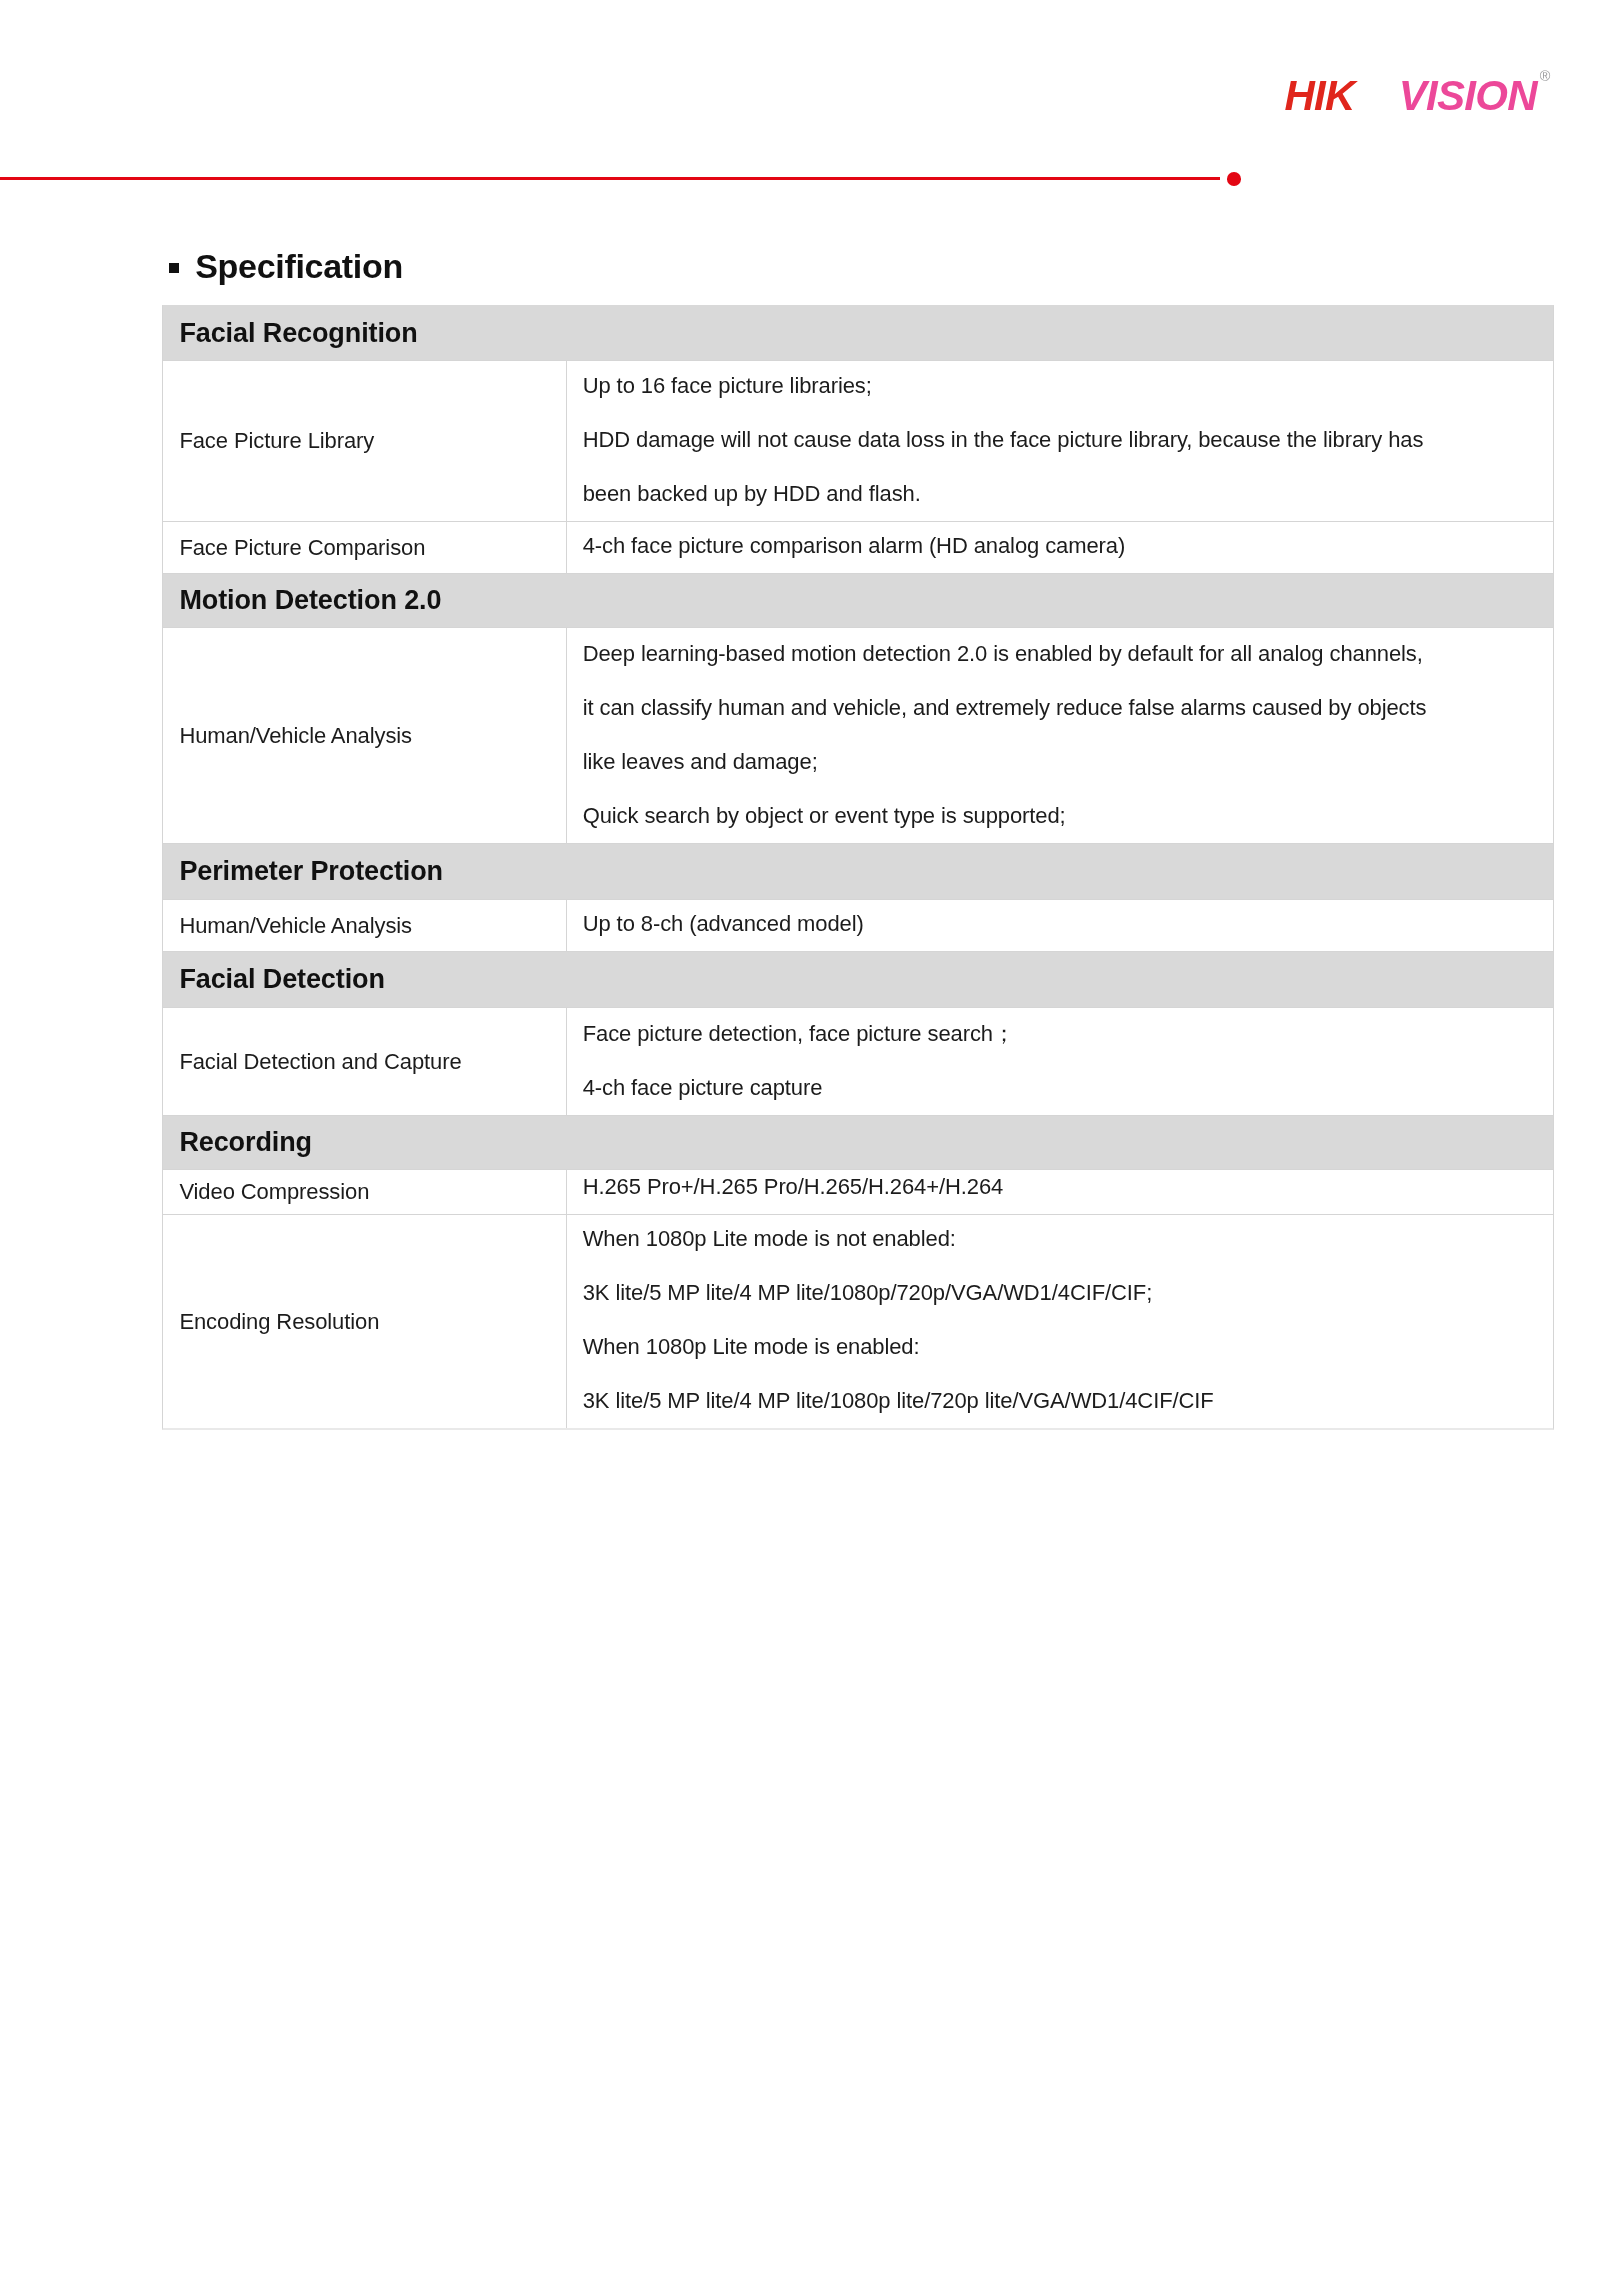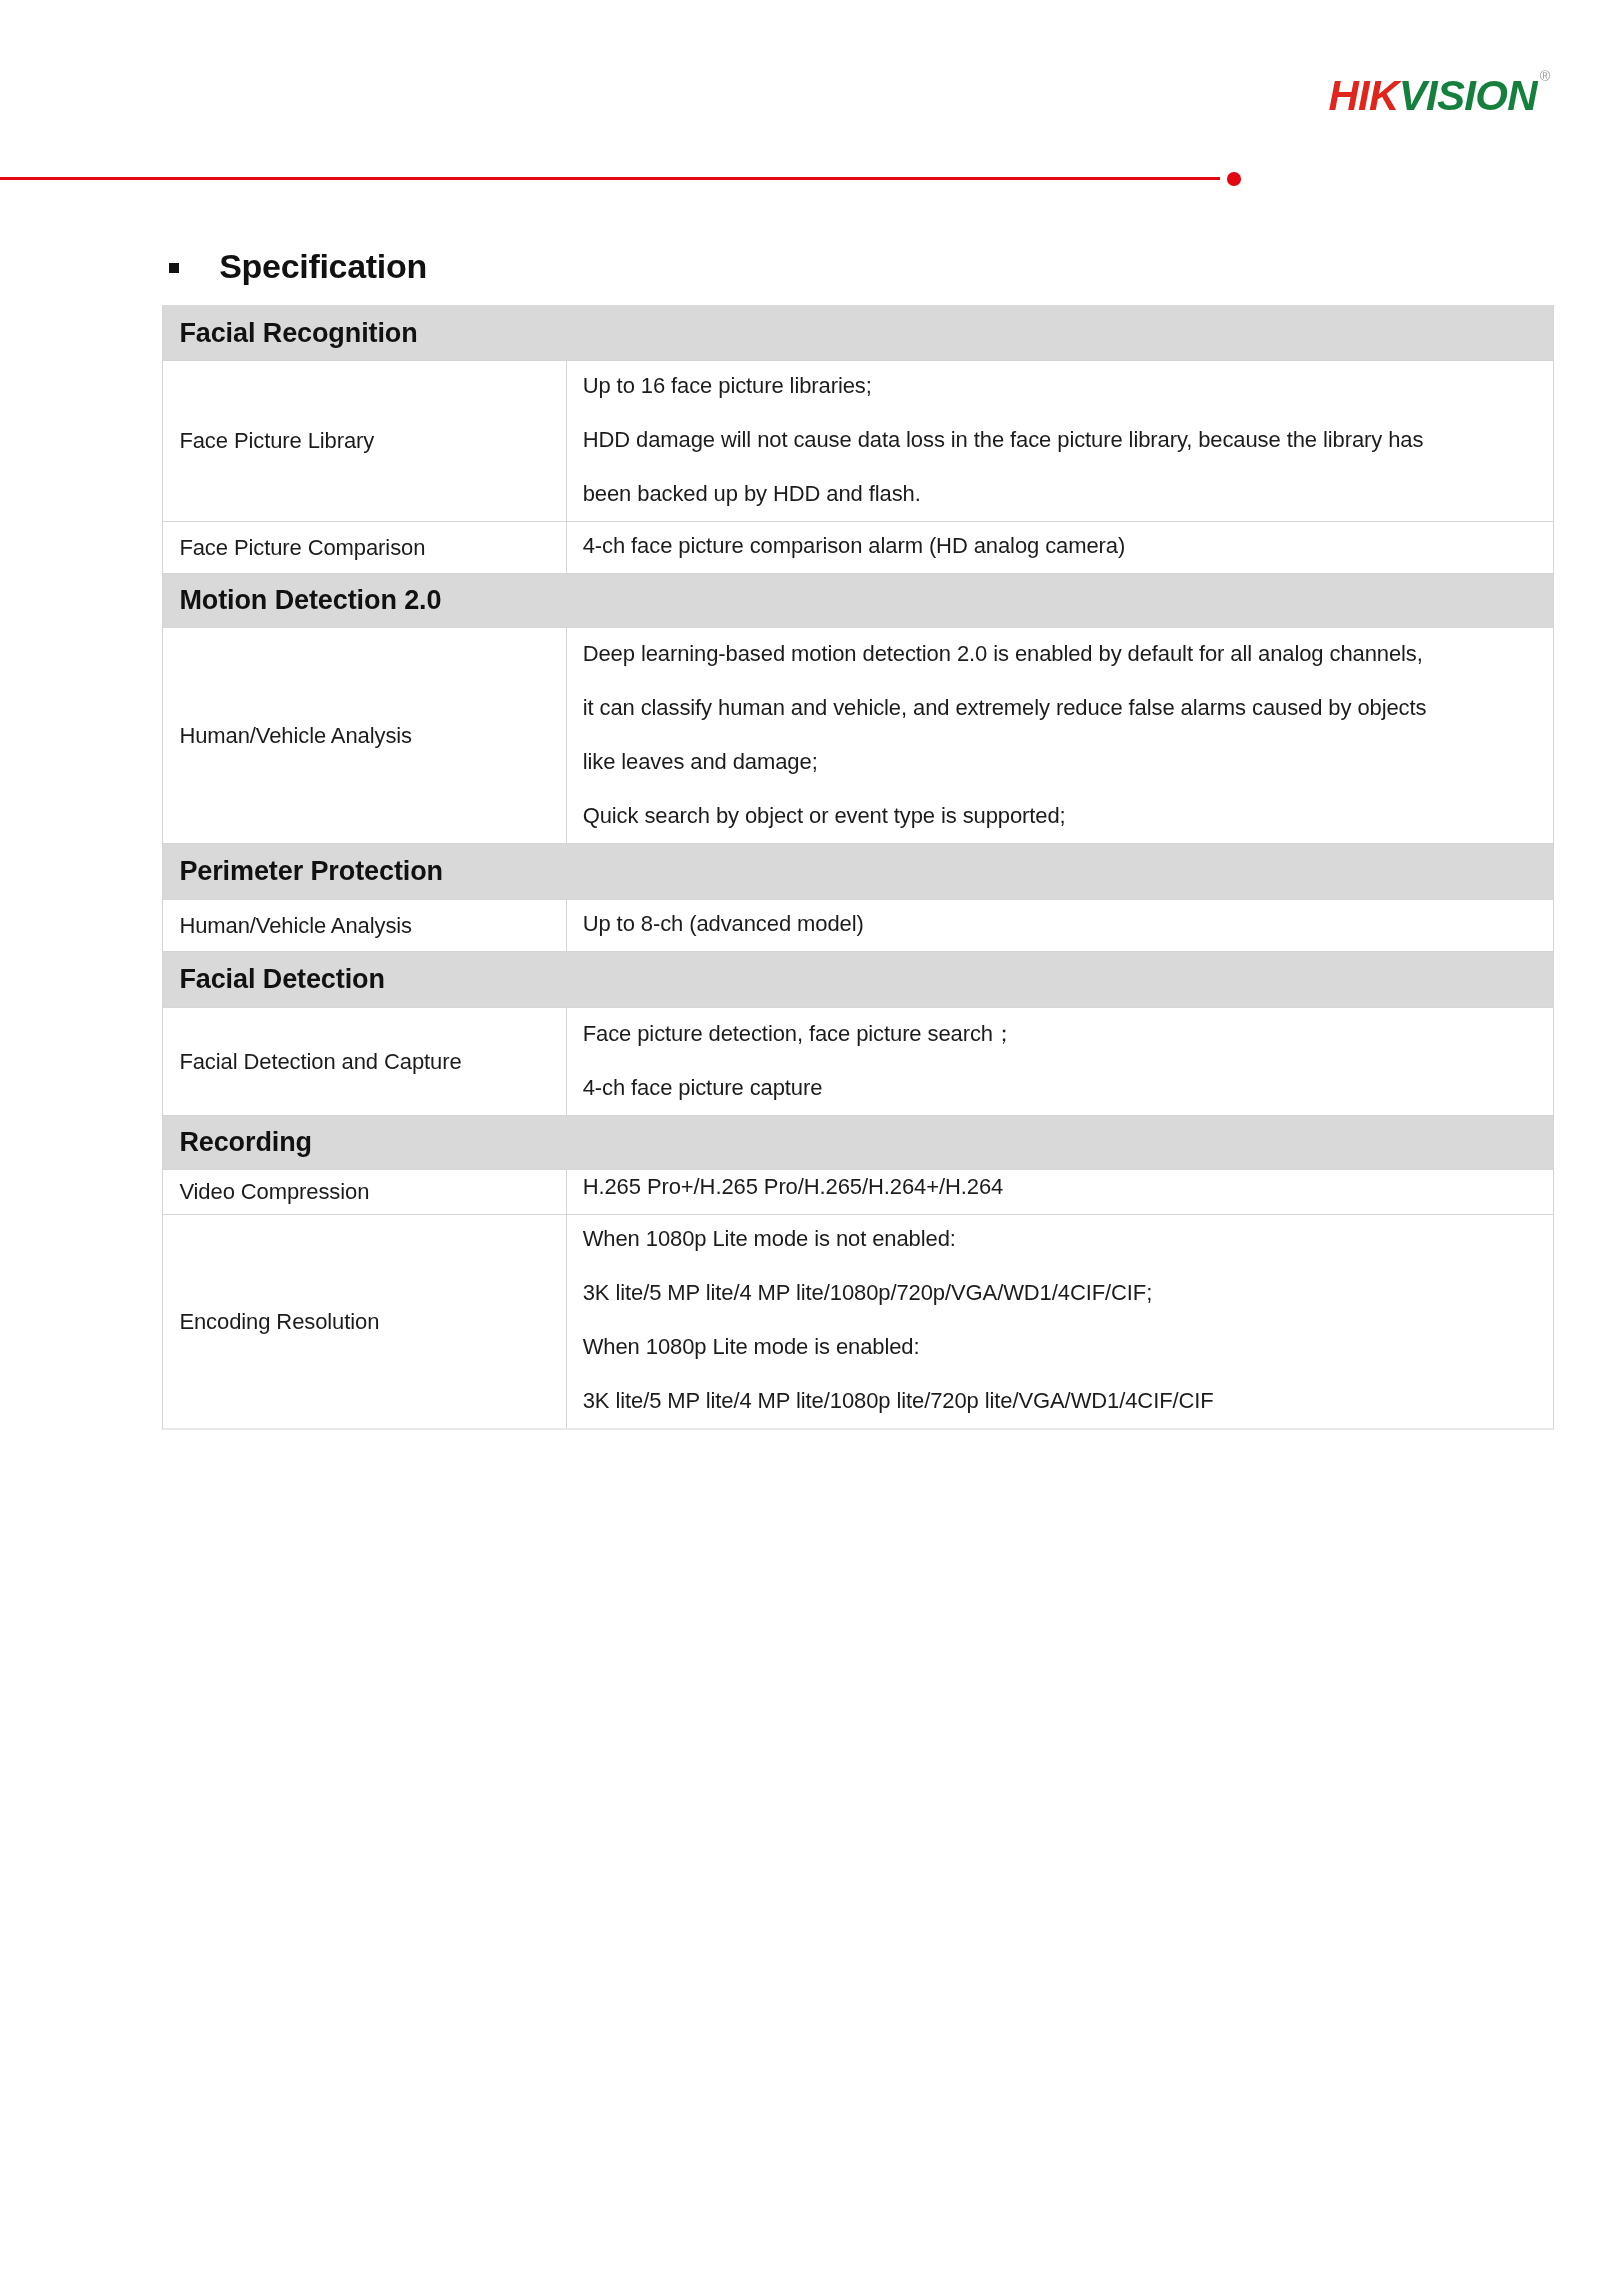--- a/index.html
+++ b/index.html
@@ -13,21 +13,21 @@
   }
 
   
   .logo {
     position: absolute; top: 69px; right: 73px;
     font-style: italic; font-weight: 800;
     font-size: 42px; letter-spacing: -0.7px;
     white-space: nowrap; line-height: 1;
   }
   .logo .hik { color: #e0261c; }
-  .logo .vision { color: #15803d; }
+  .logo .vision { color: #ec4899; margin-left: 44px; }
   .logo .reg {
     color: #9a9b9d; font-size: 14.4px; font-weight: 400;
     vertical-align: 29px; letter-spacing: 0; margin-left: 2.6px;
   }
 
   
   .rule {
     position: absolute; top: 177px; left: 0;
     width: 1220px; height: 3.3px; background: #e30613;
   }
@@ -42,21 +42,20 @@
     position: absolute; top: 247px; left: 169px;
     display: flex; align-items: center;
   }
   .heading .bullet {
     width: 9.8px; height: 9.8px; background: #111111;
     display: inline-block; margin-right: 16.4px; margin-top: 2.6px;
   }
   .heading .title {
     font-size: 34px; font-weight: 700; color: #111111;
     letter-spacing: -0.3px;
-    margin-left: 24px;
   }
 
   
   .spec-table {
     position: absolute; top: 305px; left: 162px;
     width: 1392px;
     border-left: 0.7px solid #d5d5d5;
     border-right: 0.7px solid #d5d5d5;
     border-top: 0.7px solid #d9d9d9;
     border-bottom: 2.6px solid #e9e9e9;

